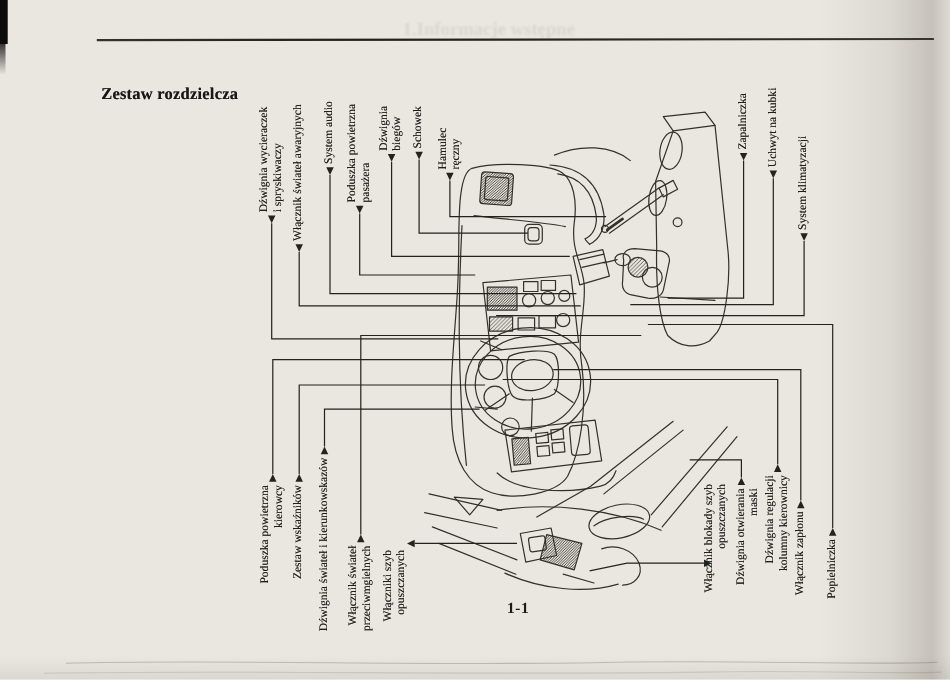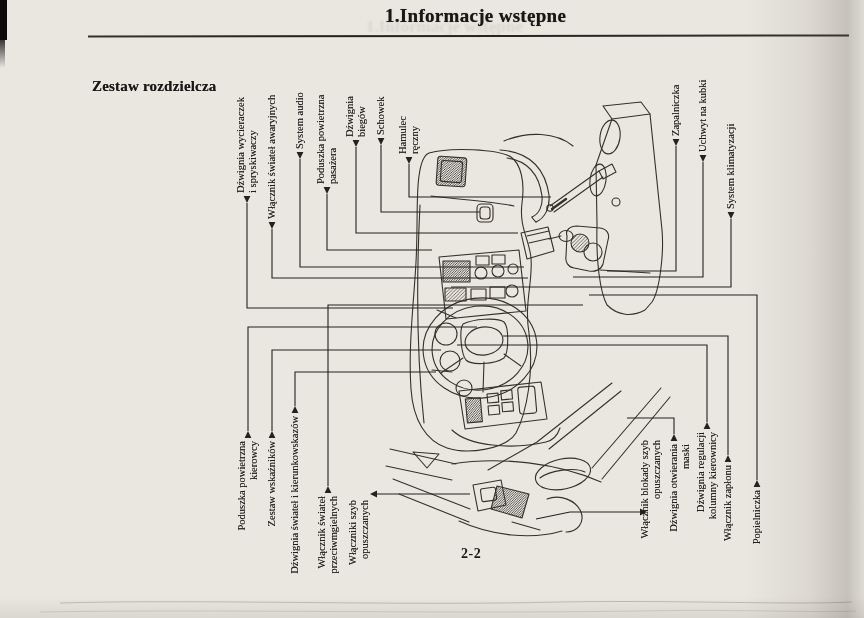--- a/index.html
+++ b/index.html
@@ -67,21 +67,20 @@
 </style>
 </head>
 <body>
 
 <div class="page">
 
   <div class="edge-strip artifact"></div>
   <div class="edge-strip-fade artifact"></div>
 
   <div class="title-ghost">1.Informacje wstępne</div>
-  <div class="title">1.Informacje wstępne</div>
   <div class="rule"></div>
 
   <div class="section-heading">Zestaw rozdzielcza</div>
 
   <svg class="fig" width="864" height="618" viewBox="0 0 864 618">
     <defs>
       <pattern id="hx" patternUnits="userSpaceOnUse" width="3.5" height="3.5">
         <path d="M0,3.5 L3.5,0" stroke="#3c3933" stroke-width="0.7"></path>
       </pattern>
       <pattern id="hy" patternUnits="userSpaceOnUse" width="2.4" height="2.4">
@@ -269,17 +268,17 @@
 opuszczanych</div>
   <div class="vl bot" style="left: 639px; top: 562px; width: 122px;">Włącznik blokady szyb
 opuszczanych</div>
   <div class="vl bot" style="left: 668px; top: 562px; width: 118px;">Dźwignia otwierania
 maski</div>
   <div class="vl bot" style="left: 695px; top: 559px; width: 127px;">Dźwignia regulacji
 kolumny kierownicy</div>
   <div class="vl bot" style="left: 722px; top: 562px; width: 97px;">Włącznik zapłonu</div>
   <div class="vl bot" style="left: 751px; top: 562px; width: 72px;">Popielniczka</div>
 
-  <div class="page-number">2-2</div>
+  <div class="page-number">1-1</div>
 
   <div class="shade-right artifact"></div>
   <div class="shade-bottom artifact"></div>
 </div>
 
 </body></html>

